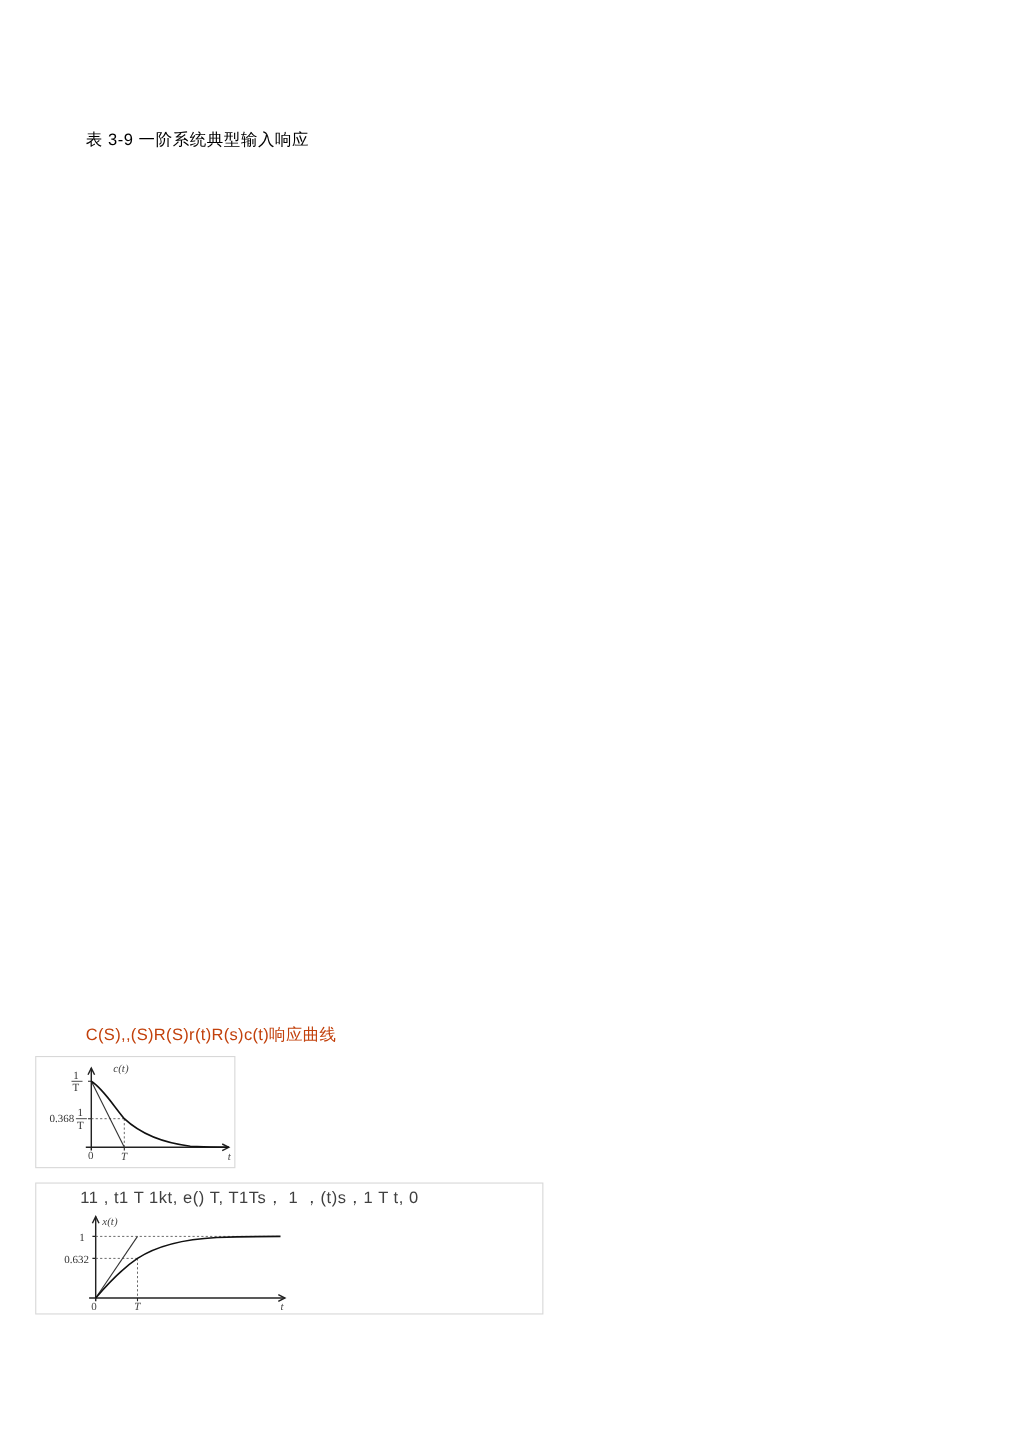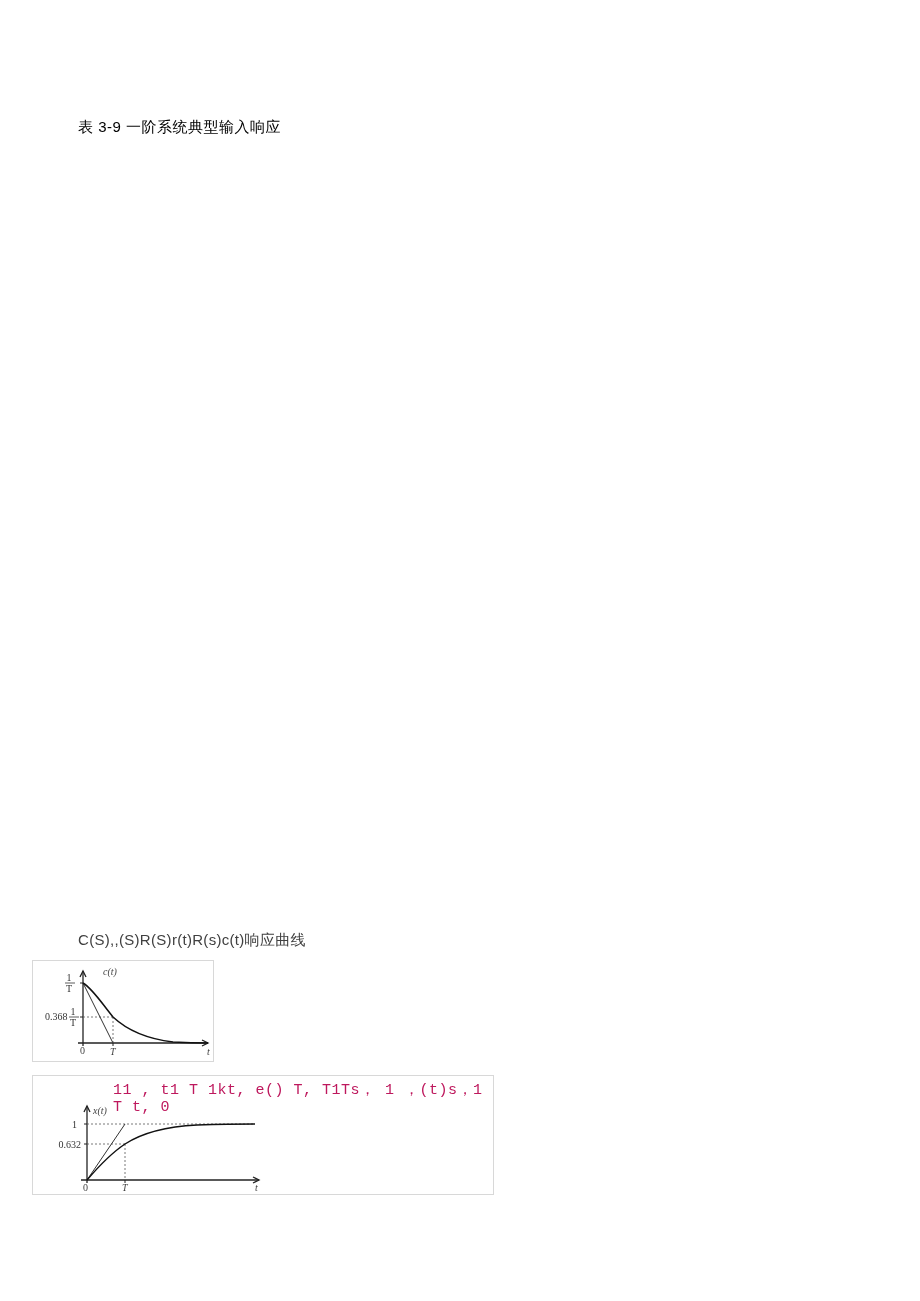--- a/index.html
+++ b/index.html
@@ -17,21 +17,21 @@
     top: 118px;
     font-size: 15px;
     color: #000;
     letter-spacing: 0.5px;
   }
   .subtitle {
     position: absolute;
     left: 78px;
     top: 931px;
     font-size: 15px;
-    color: #404040;
+    color: #c2410c;
     letter-spacing: 0.3px;
   }
   .chart-box {
     position: absolute;
     border: 1px solid #d8d8d8;
     background: #ffffff;
   }
   .chart1 {
     left: 32px;
     top: 960px;
@@ -42,24 +42,23 @@
     left: 32px;
     top: 1075px;
     width: 460px;
     height: 118px;
   }
   .formula-line {
     position: absolute;
     left: 40px;
     top: 4px;
     font-size: 15px;
-    font-family: Liberation Mono, monospace;
-    color: #be185d;
+    font-family: Liberation Sans, sans-serif;
+    color: #404040;
     letter-spacing: 0.5px;
-    margin-left: 40px;
   }
   .ylabel {
     font-family: "Times New Roman", serif;
     font-size: 10px;
     fill: #333;
   }
   .axis-label {
     font-family: "Times New Roman", serif;
     font-size: 10px;
     fill: #444;

